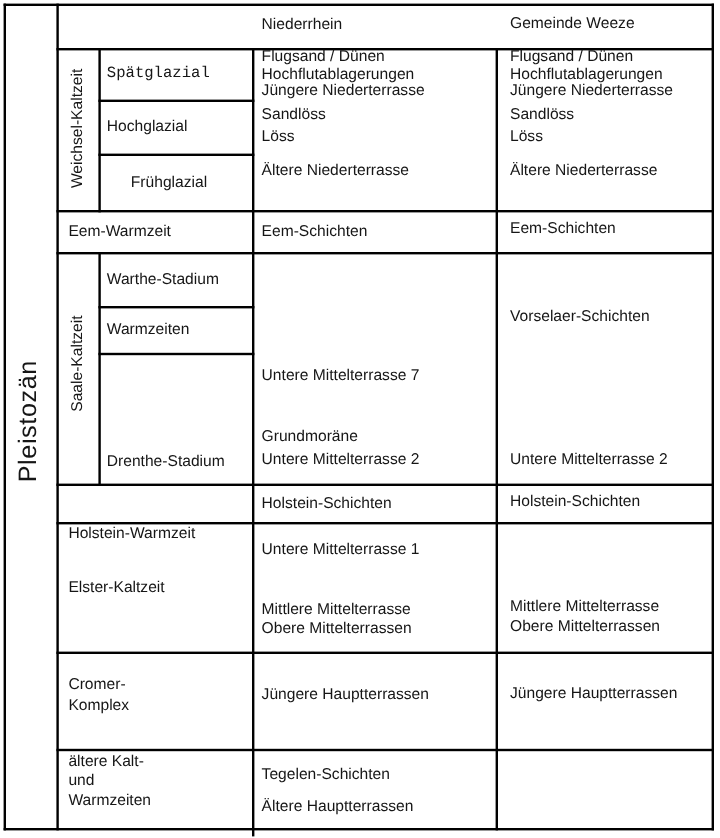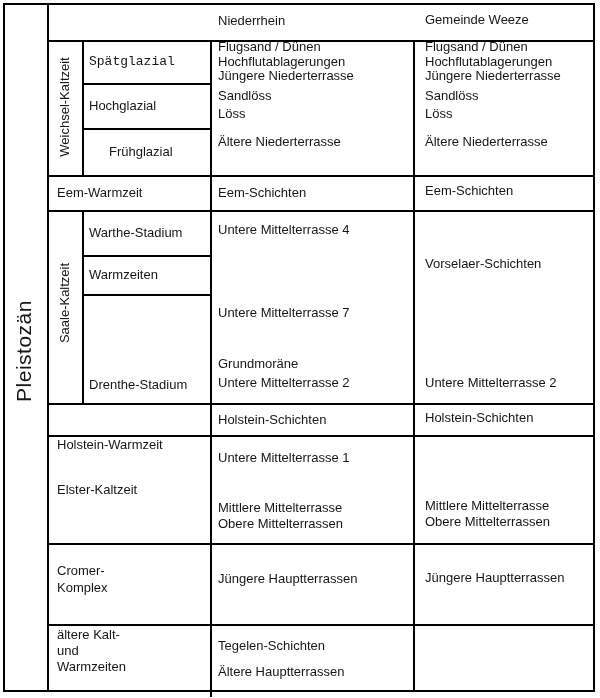--- a/index.html
+++ b/index.html
@@ -70,21 +70,20 @@
 
   <span class="t" style="left:57px;  top:192px;">Eem-Warmzeit</span>
   <span class="t" style="left:218px; top:192px;">Eem-Schichten</span>
   <span class="t" style="left:425px; top:190px;">Eem-Schichten</span>
 
   <span class="rot" style="left:64px; top:303px;">Saale-Kaltzeit</span>
   <span class="t" style="left:89px; top:232px;">Warthe-Stadium</span>
   <span class="t" style="left:89px; top:274px;">Warmzeiten</span>
   <span class="t" style="left:89px; top:348px;margin-top:36px;">Drenthe-Stadium</span>
 
-  <span class="t" style="left:218px; top:229px;">Untere Mittelterrasse 4</span>
   <span class="t" style="left:218px; top:312px;">Untere Mittelterrasse 7</span>
   <span class="t" style="left:218px; top:363px;">Grundmoräne</span>
   <span class="t" style="left:218px; top:382px;">Untere Mittelterrasse 2</span>
 
   <span class="t" style="left:425px; top:263px;">Vorselaer-Schichten</span>
   <span class="t" style="left:425px; top:382px;">Untere Mittelterrasse 2</span>
 
   <span class="t" style="left:57px;  top:444px;">Holstein-Warmzeit</span>
   <span class="t" style="left:218px; top:419px;">Holstein-Schichten</span>
   <span class="t" style="left:425px; top:417px;">Holstein-Schichten</span>

